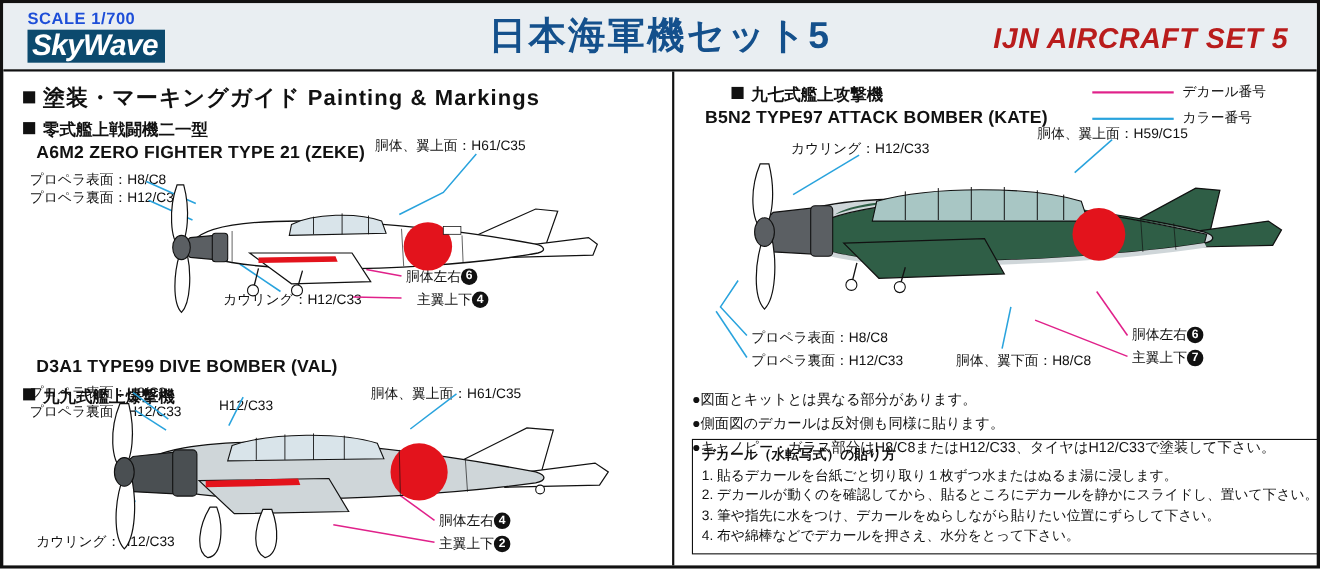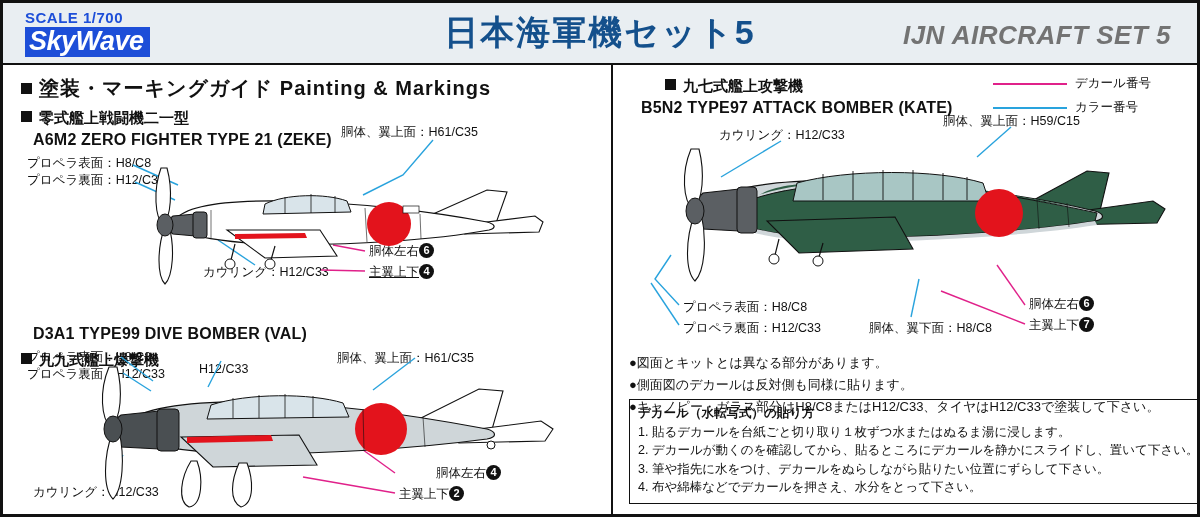--- a/index.html
+++ b/index.html
@@ -27,37 +27,37 @@
     position:absolute; left:22px; top:6px; width:180px;
   }
   .scale-txt {
     font-size:15px; font-weight:bold; letter-spacing:0.5px; color:#1d4ed8;
     font-family:"Liberation Sans", sans-serif;
   }
   .skywave {
     margin-top:1px;
     font-size:27px; font-weight:bold; font-style:italic;
     color:#ffffff;
-    background:#1d4ed8;
+    background:#0c4a6e;
     display:inline-block;
     padding:0 6px 2px 4px;
     letter-spacing:-0.5px;
     line-height:1.05;
   }
   #title-jp {
     position:absolute; left:0; top:0; width:1194px; height:60px;
     display:flex; align-items:center; justify-content:center;
     font-size:34px; font-weight:bold;
     color:#14508c;
     letter-spacing:2px;
   }
   #title-en {
     position:absolute; right:26px; top:17px;
     font-size:26px; font-weight:bold; font-style:italic;
-    color:#737373;
+    color:#b91c1c;
     letter-spacing:0.5px;
   }
   
   #left-col { position:absolute; left:0; top:62px; width:608px; height:449px; }
   #right-col { position:absolute; left:608px; top:62px; width:586px; height:449px; }
   #divider {
     position:absolute; left:608px; top:62px; width:2px; height:449px;
     background:#111;
   }
   
@@ -125,21 +125,21 @@
       <span class="plane-en">A6M2 ZERO FIGHTER TYPE 21 (ZEKE)</span>
     </div>
 
     <div class="txt-blk callout" style="left:24px; top:90px;">プロペラ表面：H8/C8</div>
     <div class="txt-blk callout" style="left:24px; top:107px;">プロペラ裏面：H12/C33</div>
     <div class="txt-blk callout" style="left:338px; top:59px;">胴体、翼上面：H61/C35</div>
     <div class="txt-blk callout" style="left:200px; top:199px;">カウリング：H12/C33</div>
     <div class="txt-blk callout" style="left:366px; top:178px;">
       <span>胴体左右</span><span class="circ">6</span>
     </div>
-    <div class="txt-blk callout" style="left:366px; top:199px;text-decoration:underline;">
+    <div class="txt-blk callout" style="left:376px; top:199px;">
       <span>主翼上下</span><span class="circ">4</span>
     </div>
 
     <svg class="abs" style="left:0; top:0;" width="608" height="230">
       <path d="M130,100 L175,120" stroke="#29a3dd" stroke-width="1.4" fill="none"></path>
       <path d="M132,117 L172,135" stroke="#29a3dd" stroke-width="1.4" fill="none"></path>
       <path d="M430,75 L400,110 L360,130" stroke="#29a3dd" stroke-width="1.4" fill="none"></path>
       <path d="M252,200 L215,175" stroke="#29a3dd" stroke-width="1.4" fill="none"></path>
       <path d="M362,186 L330,180" stroke="#e0218a" stroke-width="1.4" fill="none"></path>
       <path d="M362,206 L318,205" stroke="#e0218a" stroke-width="1.4" fill="none"></path>
@@ -185,21 +185,21 @@
       <span class="bullet-sq"></span><span class="plane-jp">九九式艦上爆撃機</span>
     </div>
     <div class="txt-blk" style="left:30px; top:260px;">
       <span class="plane-en">D3A1 TYPE99 DIVE BOMBER (VAL)</span>
     </div>
     <div class="txt-blk callout" style="left:24px; top:284px;">プロペラ表面：H8/C8</div>
     <div class="txt-blk callout" style="left:24px; top:301px;">プロペラ裏面：H12/C33</div>
     <div class="txt-blk callout" style="left:196px; top:284px;margin-top:12px;">H12/C33</div>
     <div class="txt-blk callout" style="left:334px; top:285px;">胴体、翼上面：H61/C35</div>
     <div class="txt-blk callout" style="left:30px; top:419px;">カウリング：H12/C33</div>
-    <div class="txt-blk callout" style="left:396px; top:400px;margin-left:37px;">
+    <div class="txt-blk callout" style="left:396px; top:400px;">
       <span>胴体左右</span><span class="circ">4</span>
     </div>
     <div class="txt-blk callout" style="left:396px; top:421px;">
       <span>主翼上下</span><span class="circ">2</span>
     </div>
 
     <svg class="abs" style="left:0; top:230px;" width="608" height="219">
       <path d="M118,62 L150,86" stroke="#29a3dd" stroke-width="1.4" fill="none"></path>
       <path d="M120,78 L148,96" stroke="#29a3dd" stroke-width="1.4" fill="none"></path>
       <path d="M218,66 L205,92" stroke="#29a3dd" stroke-width="1.4" fill="none"></path>

